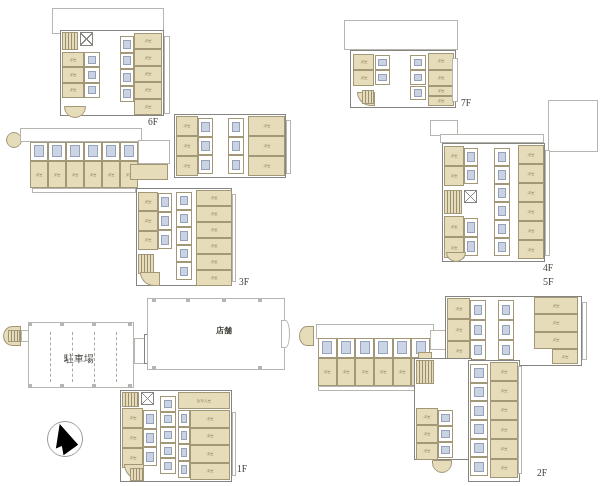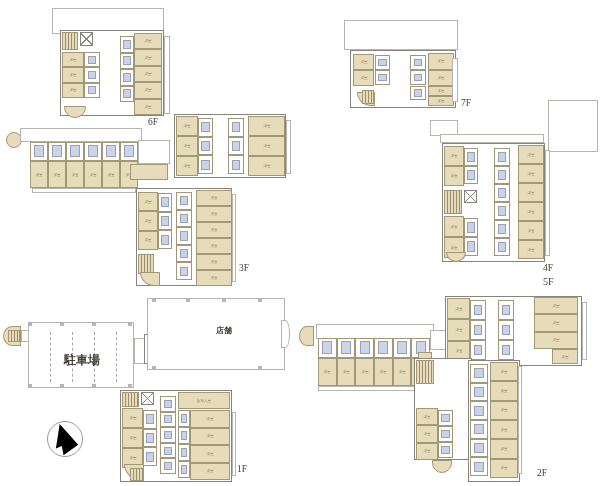--- a/index.html
+++ b/index.html
@@ -260,21 +260,21 @@
         <div class="el room" style="left: 196px; top: 238px; width: 36px; height: 16px;">
           <span>洋室</span>
         </div>
         <div class="el room" style="left: 196px; top: 254px; width: 36px; height: 16px;">
           <span>洋室</span>
         </div>
         <div class="el room" style="left: 196px; top: 270px; width: 36px; height: 16px;">
           <span>洋室</span>
         </div>
         <div class="el out" style="left: 232px; top: 194px; width: 4px; height: 88px;"></div>
-        <div class="el txt" style="left: 239px; top: 264px; font-size: 9.5px;">3F</div>
+        <div class="el txt" style="left: 239px; top: 278px; font-size: 9.5px;">3F</div>
       </div>
       <div>
         <div class="el out" style="left: 548px; top: 100px; width: 50px; height: 52px;"></div>
         <div class="el out" style="left: 430px; top: 120px; width: 28px; height: 16px;"></div>
         <div class="el out" style="left: 440px; top: 134px; width: 104px; height: 9px;"></div>
         <div class="el wall" style="left: 442px; top: 143px; width: 103px; height: 119px;"></div>
         <div class="el room" style="left: 444px; top: 146px; width: 20px; height: 20px;">
           <span>洋室</span>
         </div>
         <div class="el room" style="left: 444px; top: 166px; width: 20px; height: 20px;">
@@ -351,21 +351,21 @@
         <div class="el colsq" style="left: 92px; top: 322px; width: 4px; height: 4px;"></div>
         <div class="el colsq" style="left: 128px; top: 322px; width: 4px; height: 4px;"></div>
         <div class="el colsq" style="left: 28px; top: 384px; width: 4px; height: 4px;"></div>
         <div class="el colsq" style="left: 60px; top: 384px; width: 4px; height: 4px;"></div>
         <div class="el colsq" style="left: 92px; top: 384px; width: 4px; height: 4px;"></div>
         <div class="el colsq" style="left: 128px; top: 384px; width: 4px; height: 4px;"></div>
         <div class="el dashv" style="left: 50px; top: 332px; width: 1px; height: 50px;"></div>
         <div class="el dashv" style="left: 72px; top: 332px; width: 1px; height: 50px;"></div>
         <div class="el dashv" style="left: 94px; top: 332px; width: 1px; height: 50px;"></div>
         <div class="el dashv" style="left: 116px; top: 332px; width: 1px; height: 50px;"></div>
-        <div class="el txt" style="left: 64px; top: 354px; font-size: 12px; font-weight: bold;">駐車場</div>
+        <div class="el txt" style="left: 64px; top: 354px; font-size: 10px; font-weight: normal;">駐車場</div>
         <div class="el out" style="left: 134px; top: 338px; width: 14px; height: 26px;"></div>
         <div class="el wall" style="left: 144px; top: 334px; width: 36px; height: 30px;"></div>
         <div class="el out" style="left: 147px; top: 298px; width: 138px; height: 72px;"></div>
         <div class="el colsq" style="left: 152px; top: 298px; width: 4px; height: 4px;"></div>
         <div class="el colsq" style="left: 186px; top: 298px; width: 4px; height: 4px;"></div>
         <div class="el colsq" style="left: 222px; top: 298px; width: 4px; height: 4px;"></div>
         <div class="el colsq" style="left: 258px; top: 298px; width: 4px; height: 4px;"></div>
         <div class="el colsq" style="left: 152px; top: 366px; width: 4px; height: 4px;"></div>
         <div class="el colsq" style="left: 258px; top: 366px; width: 4px; height: 4px;"></div>
         <div class="el out" style="left: 281px; top: 320px; width: 9px; height: 28px; border-radius: 0px 50% 50% 0px;"></div>

